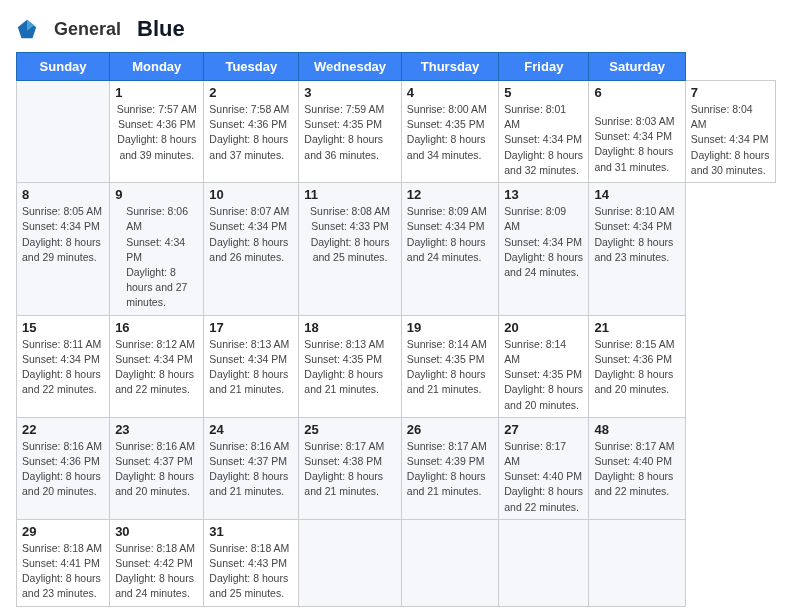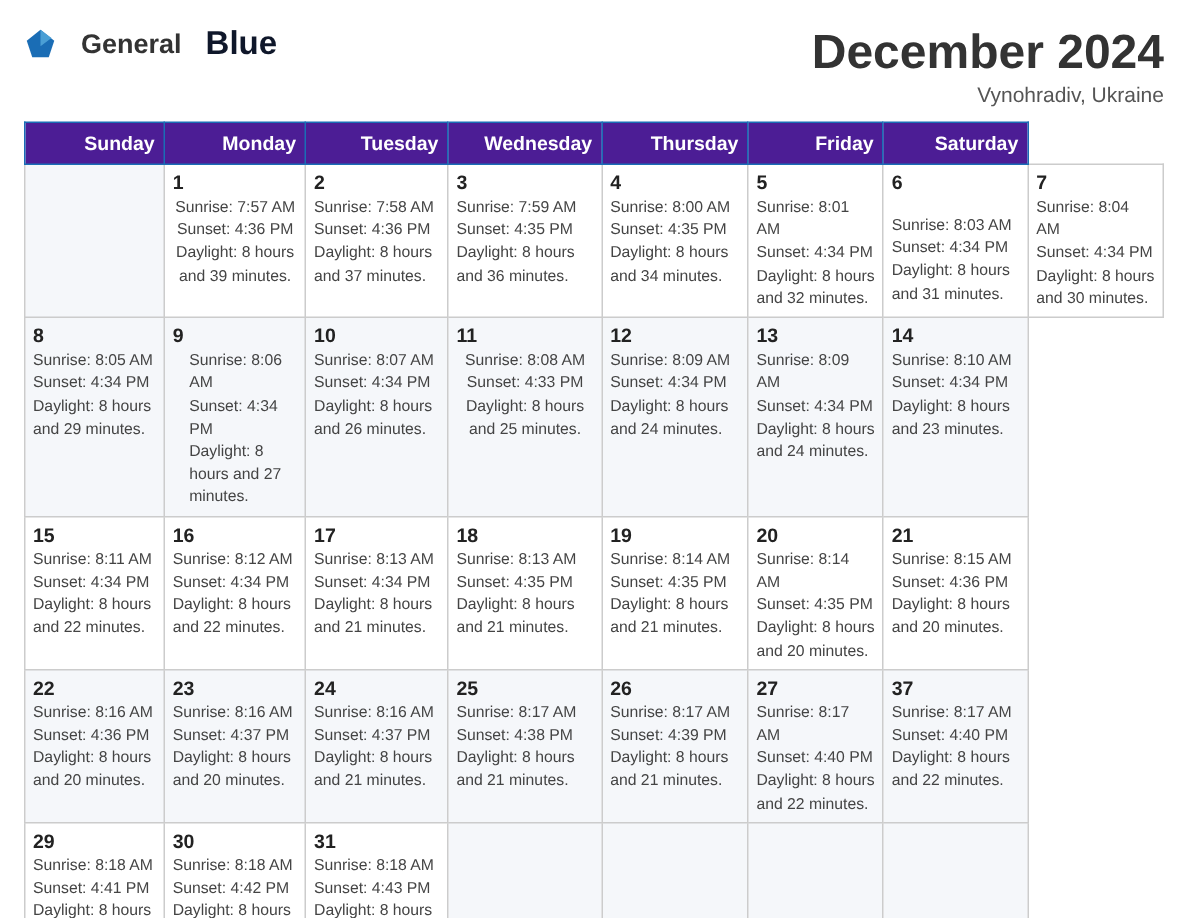--- a/index.html
+++ b/index.html
@@ -30,23 +30,23 @@
     .title-block { text-align: right; }
     .main-title { font-size: 32px; font-weight: bold; color: #333; }
     .subtitle { font-size: 14px; color: #555; margin-top: 2px; }
 
     .calendar-table {
       width: 100%;
       border-collapse: collapse;
       font-size: 11px;
     }
     .calendar-table th {
-      background-color: #4c1d95;
+      background-color: #3b82f6;
       color: #fff;
-      text-align: right;
+      text-align: center;
       padding: 6px 6px;
       font-size: 13px;
       font-weight: bold;
       border: 1px solid #1a6db5;
     }
     .calendar-table td {
       border: 1px solid #ccc;
       vertical-align: top;
       padding: 4px 5px;
       height: 80px;
@@ -76,24 +76,20 @@
 
 <div class="header">
   <div class="logo">
     <svg class="logo-icon" viewBox="0 0 24 24" xmlns="http://www.w3.org/2000/svg">
       <polygon points="12,2 22,10 18,22 6,22 2,10" fill="#1a6db5"></polygon>
       <polygon points="12,2 20,8 12,14" fill="#4a9fd5"></polygon>
     </svg>
     <span class="logo-text-general">General</span>
       <span class="logo-text-blue">Blue</span>
   </div>
-  <div class="title-block">
-    <div class="main-title">December 2024</div>
-    <div class="subtitle">Vynohradiv, Ukraine</div>
-  </div>
 </div>
 
 <table class="calendar-table">
   <thead>
     <tr>
     <th>Sunday</th>
         <th>Monday</th>
         <th>Tuesday</th>
         <th>Wednesday</th>
         <th>Thursday</th>
@@ -266,21 +262,21 @@
 Sunset: 4:39 PM
 Daylight: 8 hours and 21 minutes.</div>
         </td>
         <td>
           <div class="day-number">27</div>
           <div class="day-detail" style="white-space: pre-line;">Sunrise: 8:17 AM
 Sunset: 4:40 PM
 Daylight: 8 hours and 22 minutes.</div>
         </td>
         <td>
-          <div class="day-number">37</div>
+          <div class="day-number">48</div>
           <div class="day-detail" style="white-space: pre-line;">Sunrise: 8:17 AM
 Sunset: 4:40 PM
 Daylight: 8 hours and 22 minutes.</div>
         </td>
       </tr>
       <tr>
         <td>
           <div class="day-number">29</div>
           <div class="day-detail" style="white-space: pre-line;">Sunrise: 8:18 AM
 Sunset: 4:41 PM

